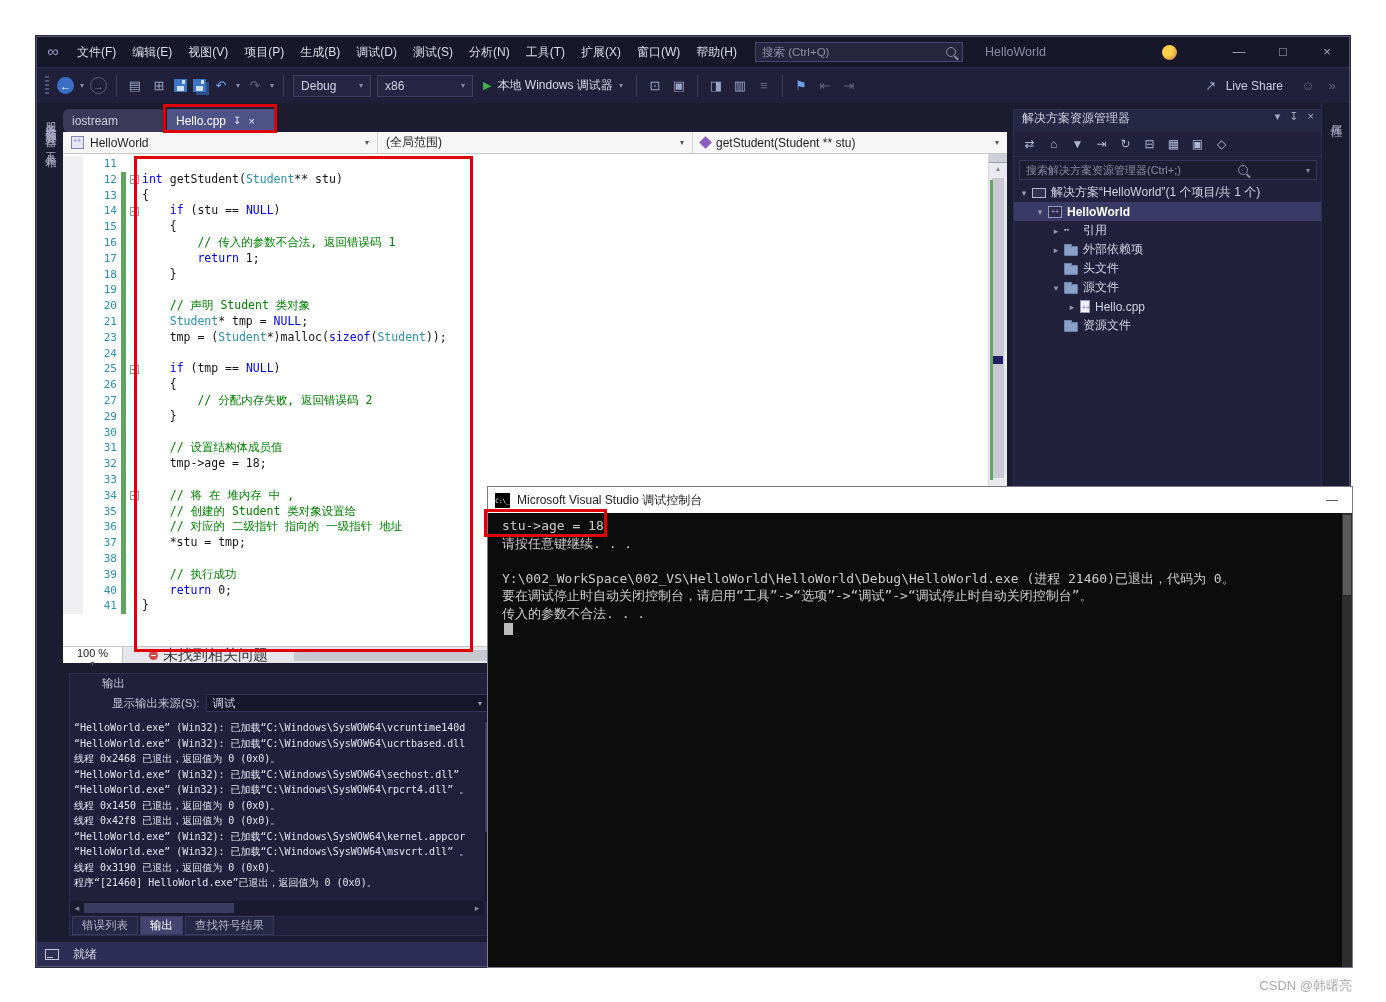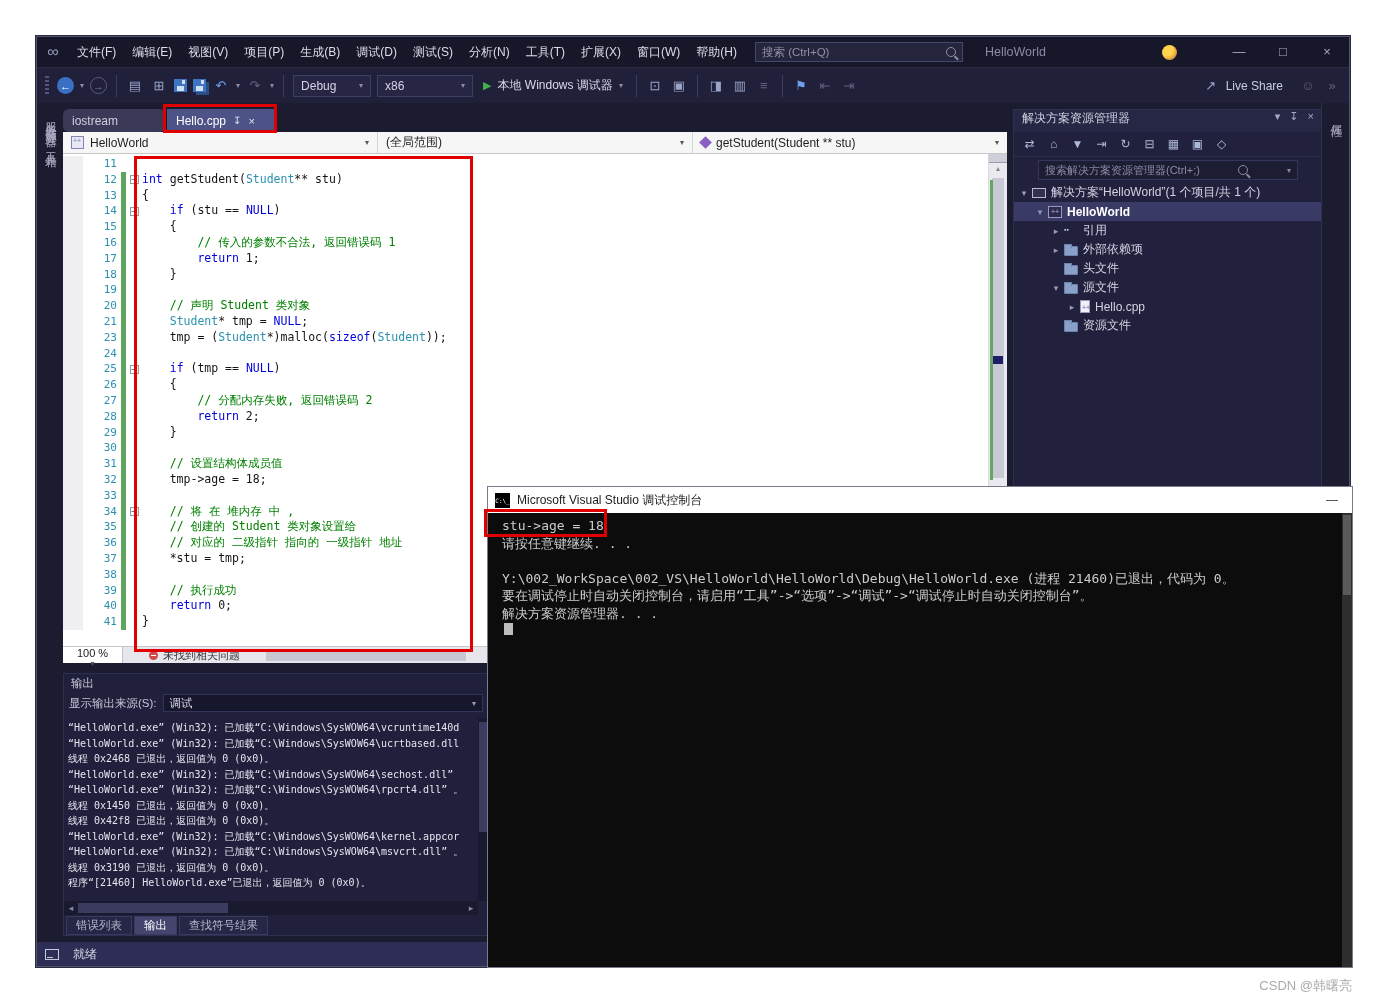--- a/index.html
+++ b/index.html
@@ -98,57 +98,57 @@
   .vscroll::before{content:"";position:absolute;top:0;left:0;right:0;height:8px;background:#cfcfda;border-bottom:1px solid #9a9aa8;}
   .vthumb{position:absolute;left:3px;right:3px;top:24px;height:300px;background:#c9c9d5;}
   .vmark-green{position:absolute;left:1px;width:3px;top:26px;height:300px;background:#62a862;}
   .vmark-blue{position:absolute;left:4px;right:4px;top:202px;height:8px;background:#1e1e66;}
 
   .zoomrow{position:absolute;left:0;right:0;bottom:0;height:17px;background:#e6e6ec;border-top:1px solid #c8c8cc;
            display:flex;align-items:center;box-sizing:border-box;}
   .zoombox{width:60px;height:16px;background:#fff;border-right:1px solid #c0c0c8;display:flex;align-items:center;
            justify-content:space-between;padding:0 5px;font-size:11px;color:#222;box-sizing:border-box;flex-direction:column;}
   .zoombox .nav-caret{margin-left:0;}
-  .health{display:flex;align-items:center;gap:5px;margin-left:26px;font-size:11px;color:#333;white-space:nowrap;}
+  .health{display:flex;align-items:center;gap:5px;margin-left:26px;font-size:15px;color:#333;white-space:nowrap;}
   .health-dot{width:9px;height:9px;border-radius:50%;background:#d04a4a;position:relative;}
   .health-dot::after{content:"";position:absolute;left:2px;top:4px;width:5px;height:1px;background:#fff;}
   .htrack{flex:1;position:relative;height:11px;margin:0 8px 0 26px;}
   .hthumb{position:absolute;left:0;top:0;height:11px;width:200px;background:#c8c8d2;}
 
   
   .solexp{position:absolute;left:976px;top:72px;width:310px;bottom:24px;background:#21213d;box-sizing:border-box;
           border:1px solid #2e2e4e;}
   .se-header{height:22px;display:flex;padding:0 8px;color:#cfcfe0;font-size:12px;background:#262645;}
   .se-hicons{margin-left:auto;display:flex;gap:9px;color:#a9a9c4;font-size:11px;}
   .se-tools{height:24px;display:flex;align-items:center;gap:7px;padding:0 7px;border-bottom:1px solid #2e2e4e;}
   .sti{color:#aeb8d8;font-size:12px;width:17px;text-align:center;}
   .se-search{background:#1c1c33;border:1px solid #35355a;display:flex;align-items:center;height:20px;
-             margin:3px 24px;padding:0 6px;font-size:11px;color:#8a8aa6;box-sizing:border-box;gap:7px;}
+             margin:3px 5px;padding:0 6px;font-size:11px;color:#8a8aa6;box-sizing:border-box;gap:7px;}
   .se-search .mag{border-color:#8a8aa6;} .se-search .mag::after{background:#8a8aa6;}
   .se-search .nav-caret{color:#8a8aa6;}
   .soltree{margin-top:3px;}
   .trow{display:flex;align-items:center;height:19px;font-size:12px;color:#d2d2e4;white-space:nowrap;}
   .trow.sel{background:#3a3a66;}
   .texp{width:12px;color:#9a9ab4;font-size:9px;text-align:center;flex:none;}
   .ticon{width:14px;height:12px;margin:0 5px 0 2px;position:relative;flex:none;box-sizing:border-box;}
   .icon-folder{background:#8ba0c8;border:1px solid #6d82aa;height:10px;margin-top:2px;border-radius:1px;}
   .icon-folder::before{content:"";position:absolute;top:-3px;left:-1px;width:6px;height:3px;background:#8ba0c8;border:1px solid #6d82aa;border-bottom:none;}
   .icon-solution{border:1px solid #b8b8d0;height:10px;margin-top:1px;background:#32324f;}
   .icon-cppproj{border:1px solid #9a9ac0;background:#2a2a4a;height:12px;}
   .icon-cppproj::after{content:"++";position:absolute;left:2px;top:1px;font-size:7px;color:#c8a2e8;}
   .icon-refs::after{content:"▪ ▪";position:absolute;left:0;top:1px;font-size:7px;color:#b8c0d8;letter-spacing:-1px;}
   .icon-cppfile{background:#f0f0f8;border:1px solid #9a9ab8;width:10px;height:13px;margin-left:2px;}
   .icon-cppfile::after{content:"++";position:absolute;left:1px;top:3px;font-size:7px;color:#7a52b8;}
   .tlabel.bold{font-weight:bold;color:#ffffff;}
 
   
-  .output{position:absolute;left:26px;top:636px;width:426px;height:263px;background:#20203c;
-          border:1px solid #2e2e50;box-sizing:border-box;}
+  .output{position:absolute;left:32px;top:636px;width:426px;height:263px;background:#20203c;
+          border:1px solid #2e2e50;box-sizing:border-box;padding-left:25px;}
   .out-header{height:18px;line-height:18px;padding-left:7px;font-size:11.5px;color:#c8c8da;}
-  .out-src{height:22px;display:flex;align-items:center;padding:0 5px;gap:6px;}
+  .out-src{height:22px;display:flex;align-items:center;padding:0 5px;gap:6px;margin-left:12px;}
   .out-src-label{font-size:11.5px;color:#c4c4d6;white-space:nowrap;}
   .out-dd{flex:1;height:18px;background:#16162c;border:1px solid #34345a;color:#d6d6e8;font-size:11.5px;
           display:flex;align-items:center;justify-content:space-between;padding:0 6px;box-sizing:border-box;}
   .out-content{position:absolute;top:44px;left:0;right:10px;bottom:34px;overflow:hidden;padding:2px 0 0 4px;}
   .oline{height:15.5px;line-height:15.5px;font-size:10px;white-space:pre;color:#e4e4f0;
          font-family:"DejaVu Sans Mono",monospace;}
   .out-vscroll{position:absolute;top:44px;right:0;bottom:34px;width:10px;background:#191930;}
   .out-vthumb{position:absolute;left:1px;right:1px;top:4px;height:110px;background:#3c3c60;}
   .out-hscroll{position:absolute;left:0;right:10px;bottom:20px;height:14px;background:#191930;display:flex;align-items:center;}
   .out-hscroll .arr{width:14px;text-align:center;color:#8888a4;font-size:9px;}
@@ -416,27 +416,20 @@
         </div>
         <div class="code-line">
           <span class="bpm"></span>
           <span class="ln">27</span>
           <span class="chg on"></span>
           <span class="fold"></span>
           <span class="ctext"><span class="pl">        </span><span class="cm">// 分配内存失败, 返回错误码 2</span></span>
         </div>
         <div class="code-line">
           <span class="bpm"></span>
-          <span class="ln">28</span>
-          <span class="chg on"></span>
-          <span class="fold"></span>
-          <span class="ctext"><span class="pl">        </span><span class="kw">return</span><span class="pl"> 2;</span></span>
-        </div>
-        <div class="code-line">
-          <span class="bpm"></span>
           <span class="ln">29</span>
           <span class="chg on"></span>
           <span class="fold"></span>
           <span class="ctext"><span class="pl">    }</span></span>
         </div>
         <div class="code-line">
           <span class="bpm"></span>
           <span class="ln">30</span>
           <span class="chg on"></span>
           <span class="fold"></span>
@@ -665,21 +658,21 @@
     <span class="con-ico">C:\_</span>
     <span class="con-title-text">Microsoft Visual Studio 调试控制台</span>
     <span class="con-min">—</span>
   </div>
   <div class="con-body" id="conlines">
       <div class="cline">stu-&gt;age = 18</div>
       <div class="cline">请按任意键继续. . .</div>
       <div class="cline">&nbsp;</div>
       <div class="cline">Y:\002_WorkSpace\002_VS\HelloWorld\HelloWorld\Debug\HelloWorld.exe (进程 21460)已退出，代码为 0。</div>
       <div class="cline">要在调试停止时自动关闭控制台，请启用“工具”-&gt;“选项”-&gt;“调试”-&gt;“调试停止时自动关闭控制台”。</div>
-      <div class="cline">解决方案资源管理器. . .</div>
+      <div class="cline">传入的参数不合法. . .</div>
       <div class="cline"><span class="ccur"></span></div>
     </div>
   <div class="con-scroll">
     <div class="con-sthumb"></div>
   </div>
 </div>
 
 <div class="anno anno-tab" style="border-color: rgb(225, 0, 0);"></div>
 <div class="anno anno-code" style="border-color: rgb(225, 0, 0);"></div>
 <div class="anno anno-console" style="border-color: rgb(225, 0, 0);"></div>

